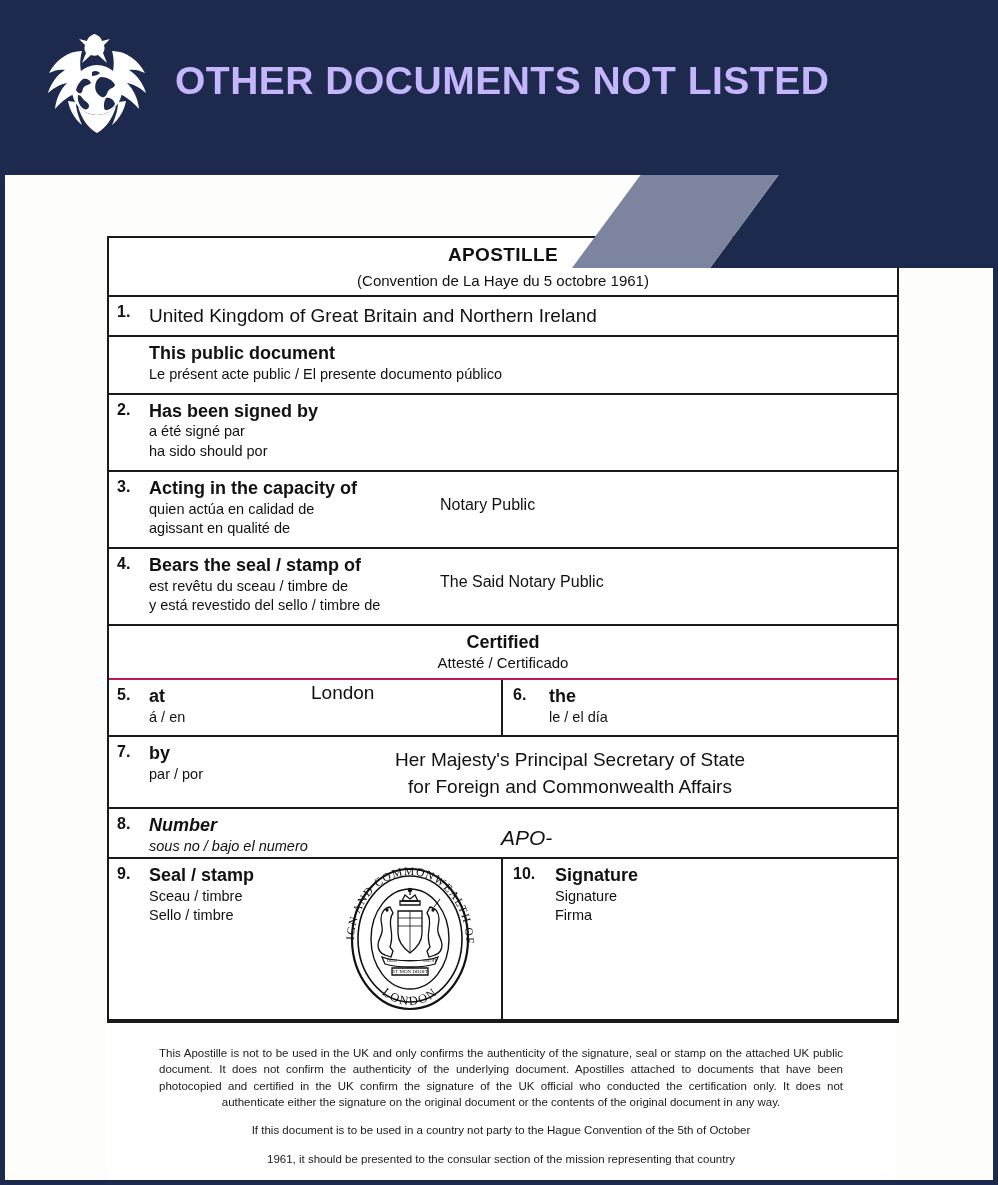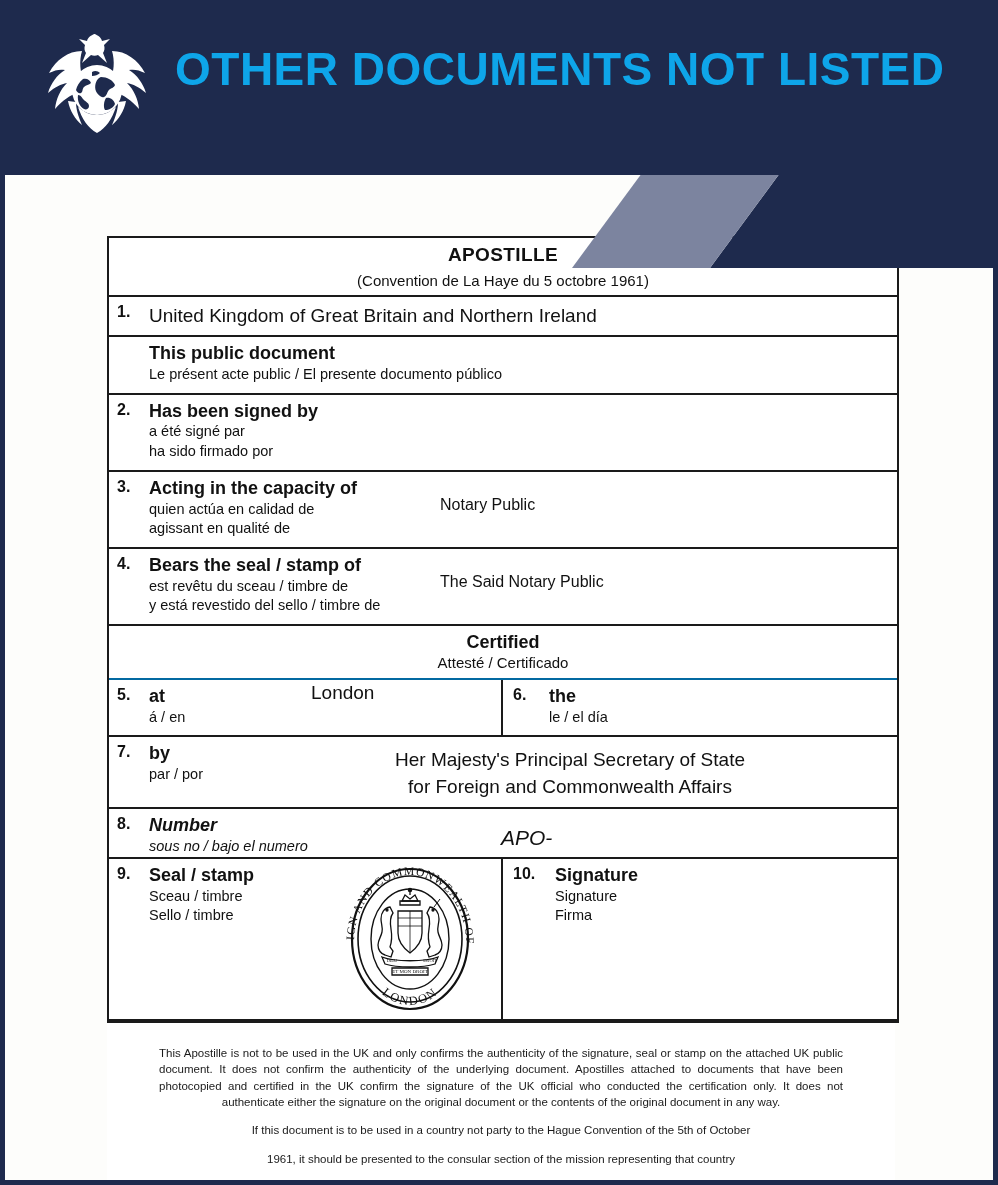--- a/index.html
+++ b/index.html
@@ -29,24 +29,24 @@
     position:absolute;left:0;top:0;
     width:998px;height:170px;
     display:flex;align-items:center;
   }
   .crest{
     position:absolute;left:33px;top:22px;
     width:118px;height:112px;
   }
   .crest svg{display:block;width:118px;height:112px;}
   .header-title{
-    position:absolute;left:170px;top:40px;
+    position:absolute;left:170px;top:56px;
     width:800px;
-    color:#0ea5e9;
-    font-size:46px;
+    color:#c4b5fd;
+    font-size:39px;
     font-weight:bold;
     letter-spacing:0.5px;
     line-height:1.05;
     white-space:nowrap;
     font-family:"Liberation Sans", sans-serif;
   }
   
   .accent-wrap{
     position:absolute;left:0;top:168px;
     width:998px;height:95px;
@@ -120,21 +120,21 @@
   .title-main{font-size:19px;font-weight:bold;letter-spacing:0.4px;}
   .title-sub{font-size:15px;font-weight:normal;margin-top:6px;}
   
   .two-col{display:flex;align-items:flex-start;}
   .lbl-col{width:158px;flex:0 0 158px;}
   .val-col{flex:1 1 auto;padding-top:2px;}
   .row-country .val{font-size:19px;}
   
   .bannerrow{
     display:block;text-align:center;
-    border-bottom:2px solid #0369a1;
+    border-bottom:2px solid #be185d;
     padding:6px 0 7px;
   }
   .banner-main{font-size:18px;font-weight:bold;}
   .banner-sub{font-size:15px;margin-top:1px;}
   
   .splitrow{display:flex;border-bottom:2px solid #1a1a1a;}
   .split-left{
     width:392px;flex:0 0 392px;
     border-right:2px solid #1a1a1a;
     display:flex;position:relative;
@@ -235,21 +235,21 @@
           <div class="lbl-en">This public document</div>
           <div class="lbl-sub">Le présent acte public / El presente documento público</div>
         </div>
       </div>
 
       <div class="row">
         <div class="num">2.</div>
         <div class="cellbody">
           <div class="lbl-en">Has been signed by</div>
           <div class="lbl-sub">a été signé par</div>
-          <div class="lbl-sub">ha sido firmado por</div>
+          <div class="lbl-sub">ha sido should por</div>
         </div>
       </div>
 
       <div class="row">
         <div class="num">3.</div>
         <div class="cellbody">
           <div class="lbl-en">Acting in the capacity of</div>
           <div class="lbl-sub">quien actúa en calidad de</div>
           <div class="lbl-sub">agissant en qualité de</div>
           <div class="inline-val" style="left:291px;top:24px;font-size:16px;">Notary Public</div>

